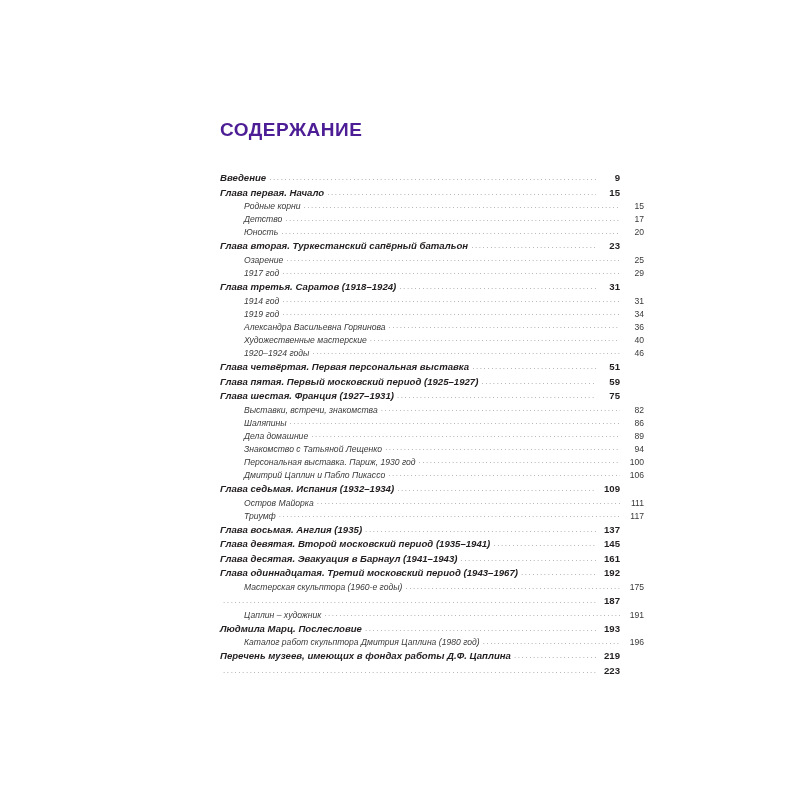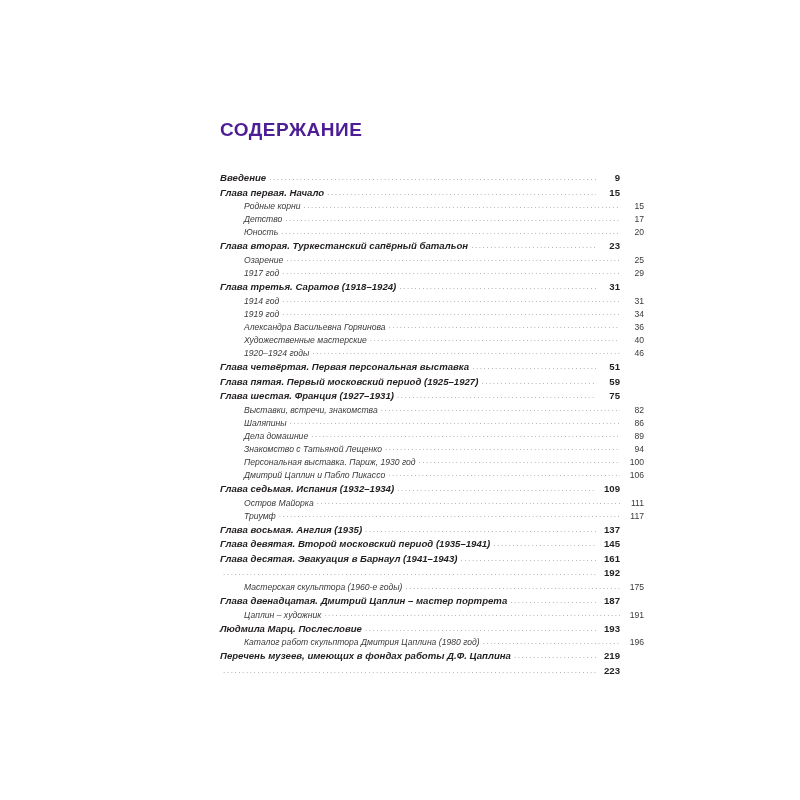--- a/index.html
+++ b/index.html
@@ -237,30 +237,30 @@
           <span class="toc-label">Глава девятая. Второй московский период (1935–1941)</span>
           <span class="toc-dots">........................................................................................................................................................</span>
           <span class="toc-page">145</span>
         </li>
         <li class="toc-row lvl0">
           <span class="toc-label">Глава десятая. Эвакуация в Барнаул (1941–1943)</span>
           <span class="toc-dots">........................................................................................................................................................</span>
           <span class="toc-page">161</span>
         </li>
         <li class="toc-row lvl0">
+          <span class="toc-label">Глава одиннадцатая. Третий московский период (1943–1967)</span>
           <span class="toc-dots">........................................................................................................................................................</span>
           <span class="toc-page">192</span>
         </li>
         <li class="toc-row lvl1">
           <span class="toc-label">Мастерская скульптора (1960-е годы)</span>
           <span class="toc-dots">........................................................................................................................................................</span>
           <span class="toc-page">175</span>
         </li>
         <li class="toc-row lvl0">
-          <span class="toc-label">Глава двенадцатая. Дмитрий Цаплин – мастер портрета</span>
           <span class="toc-dots">........................................................................................................................................................</span>
           <span class="toc-page">187</span>
         </li>
         <li class="toc-row lvl1">
           <span class="toc-label">Цаплин – художник</span>
           <span class="toc-dots">........................................................................................................................................................</span>
           <span class="toc-page">191</span>
         </li>
         <li class="toc-row lvl0">
           <span class="toc-label">Людмила Марц. Послесловие</span>

